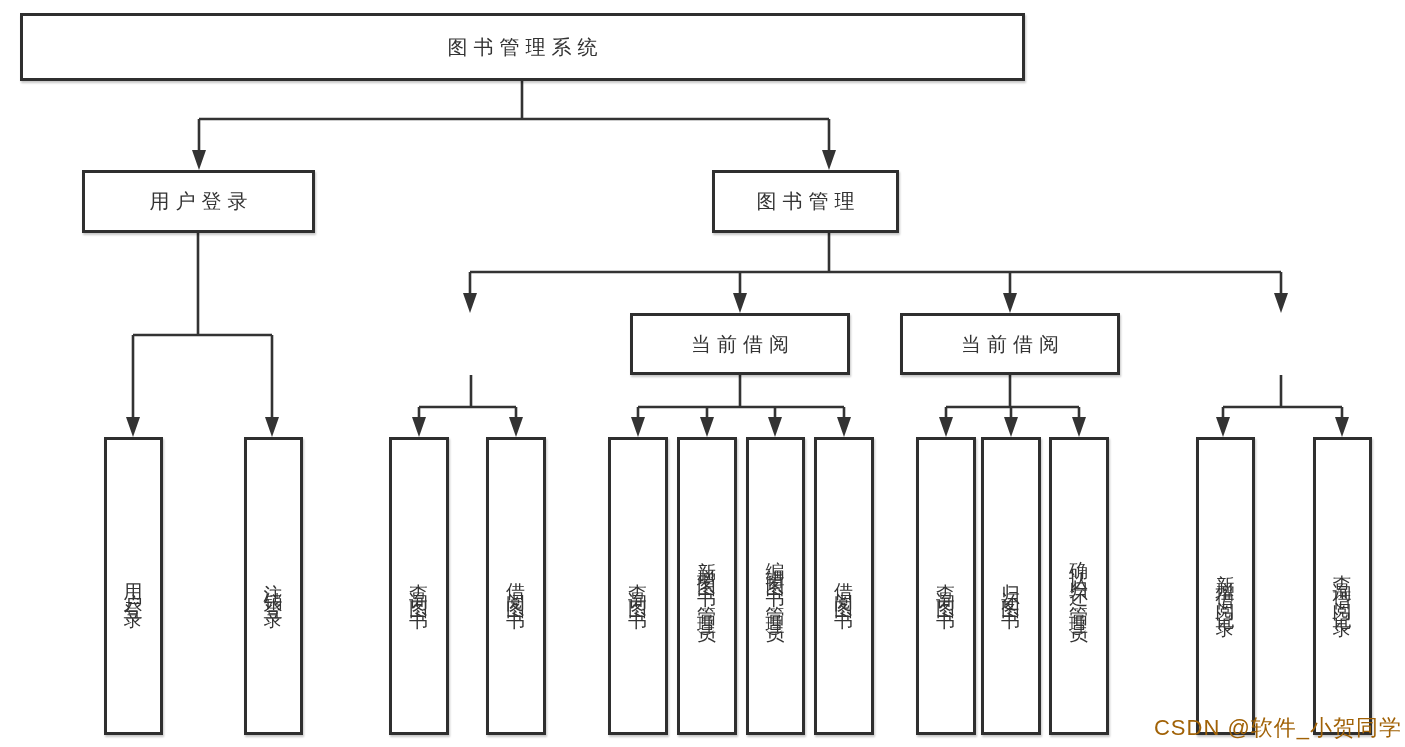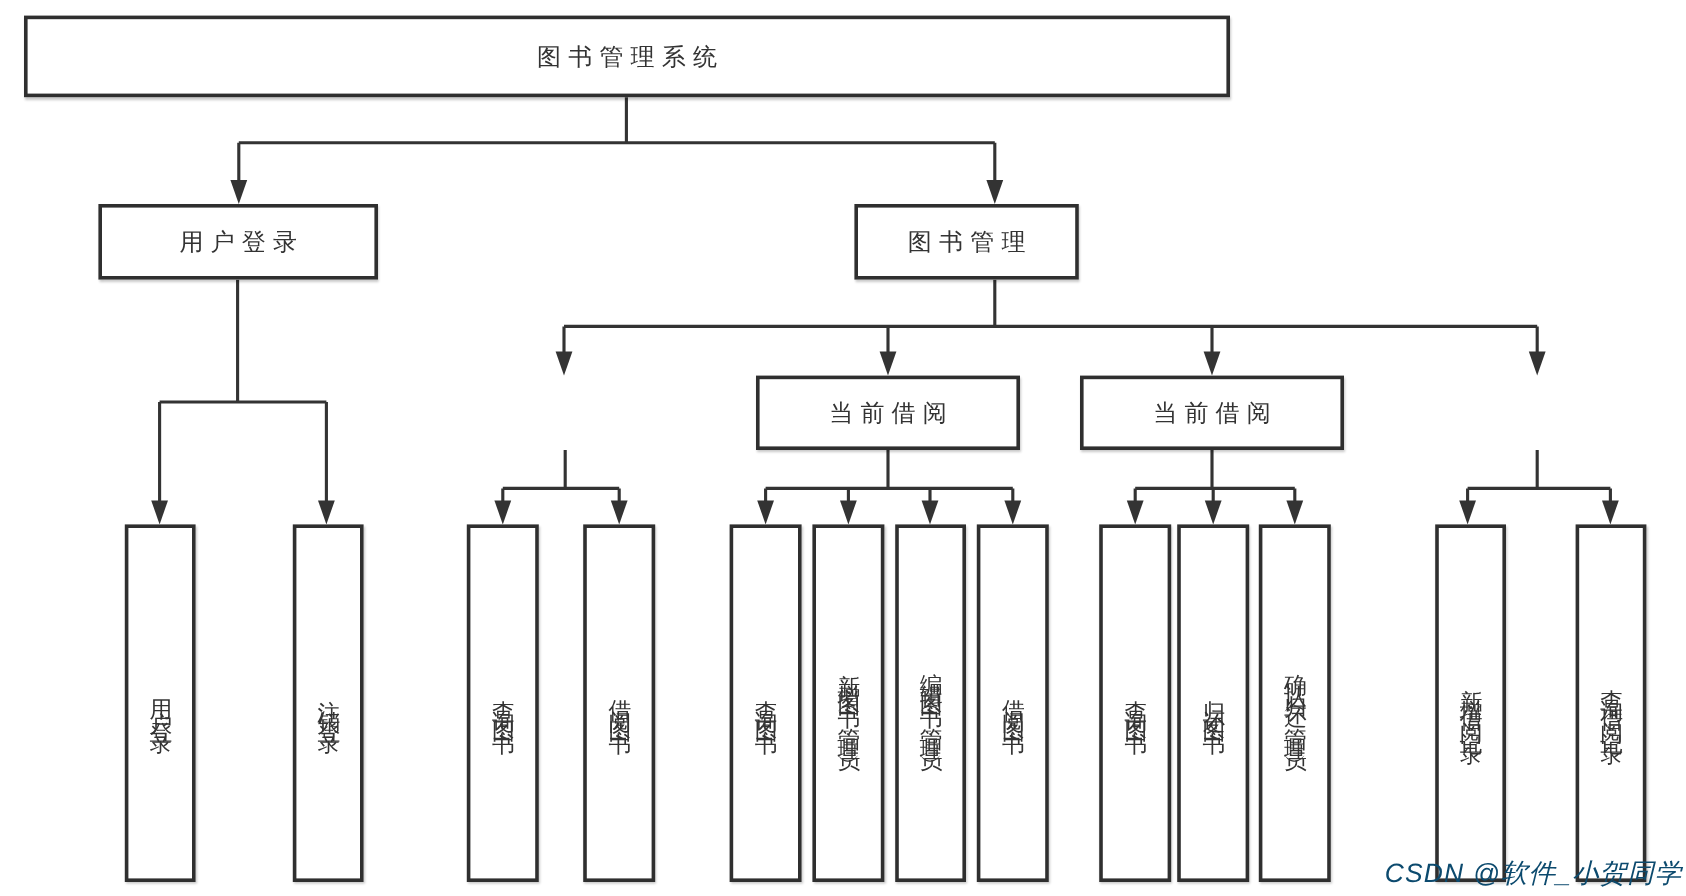--- a/index.html
+++ b/index.html
@@ -56,24 +56,23 @@
   .b-f9{left:916px;top:437px;width:60px;height:298px}
   .b-f10{left:981px;top:437px;width:60px;height:298px}
   .b-f11{left:1049px;top:437px;width:60px;height:298px}
   .b-f12{left:1196px;top:437px;width:59px;height:298px}
   .b-f13{left:1313px;top:437px;width:59px;height:298px}
   .watermark{
     position:absolute;
     right:3px;top:713px;
     font-size:22px;
     letter-spacing:1px;
-    color:#0c4a6e;
+    color:#a16207;
     z-index:2;
     white-space:nowrap;
-    font-style:italic;
   }
 </style>
 </head>
 <body>
 
 <div class="canvas">
 
   <svg class="connectors" viewBox="0 0 1405 747" xmlns="http://www.w3.org/2000/svg" aria-hidden="true">
     <g stroke="#333333" stroke-width="2.6" fill="none">
 

